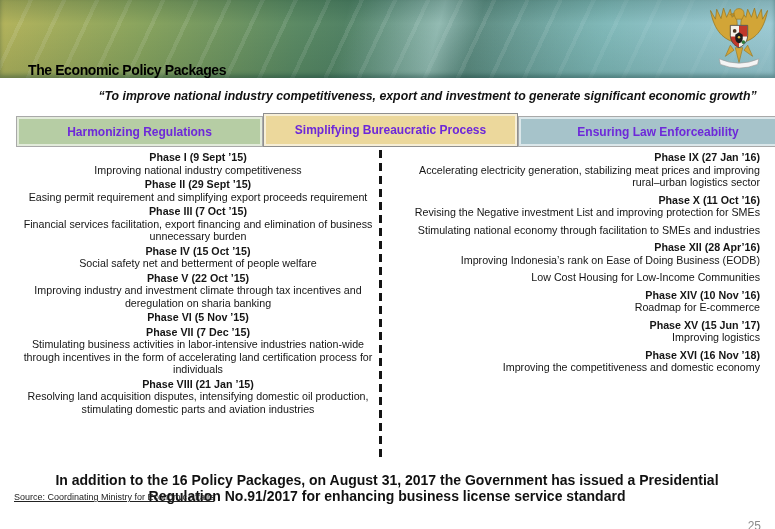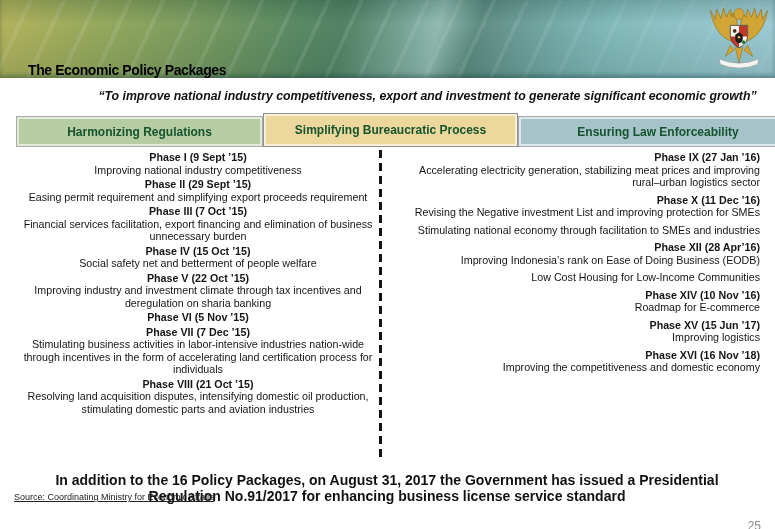--- a/index.html
+++ b/index.html
@@ -25,21 +25,21 @@
   
   .quote{
     position:absolute;top:89px;left:0;width:775px;text-align:center;
     font-size:12.3px;font-weight:bold;font-style:italic;color:#111;padding-left:40px;
   }
   
   .tabs{position:absolute;top:113px;left:16px;width:746px;height:38px;}
   .tab{
     position:absolute;box-sizing:border-box;display:flex;align-items:center;justify-content:center;
     border:1px solid #a9a9a9;box-shadow:inset 0 0 0 2px rgba(255,255,255,0.6);
-    font-size:12px;font-weight:bold;color:#14532d;text-align:center;
+    font-size:12px;font-weight:bold;color:#6d28d9;text-align:center;
   }
   .tab-left{left:0;top:3px;width:247px;height:31px;}
   .tab-mid{left:247px;top:0;width:255px;height:34px;border-color:#8f8f8f;}
   .tab-right{left:502px;top:3px;width:280px;height:31px;}
   
   .divider{
     position:absolute;top:150px;left:379px;width:3px;height:310px;
     background:repeating-linear-gradient(to bottom, #141414 0px, #141414 8px, rgba(0,0,0,0) 8px, rgba(0,0,0,0) 13px);
   }
   .col{position:absolute;top:151px;font-size:10.7px;line-height:12.5px;color:#151515;}
@@ -142,34 +142,34 @@
       <div class="phase">
         <div class="phase-title">Phase VI (5 Nov ’15)</div>
       </div>
 
       <div class="phase">
         <div class="phase-title">Phase VII (7 Dec ’15)</div>
         <div class="phase-desc">Stimulating business activities in labor-intensive industries nation-wide through incentives in the form of accelerating land certification process for individuals</div>
       </div>
 
       <div class="phase">
-        <div class="phase-title">Phase VIII (21 Oct ’15)</div>
+        <div class="phase-title">Phase VIII (21 Jan ’15)</div>
         <div class="phase-desc">Resolving land acquisition disputes, intensifying domestic oil production, stimulating domestic parts and aviation industries</div>
       </div>
     </div>
 
   <div class="col col-right">
 
       <div class="phase">
         <div class="phase-title">Phase IX (27 Jan ’16)</div>
         <div class="phase-desc">Accelerating electricity generation, stabilizing meat prices and improving rural–urban logistics sector</div>
       </div>
 
       <div class="phase">
-        <div class="phase-title">Phase X (11 Dec ’16)</div>
+        <div class="phase-title">Phase X (11 Oct ’16)</div>
         <div class="phase-desc">Revising the Negative investment List and improving protection for SMEs</div>
       </div>
 
       <div class="phase">
         <div class="phase-desc">Stimulating national economy through facilitation to SMEs and industries</div>
       </div>
 
       <div class="phase">
         <div class="phase-title">Phase XII (28 Apr’16)</div>
         <div class="phase-desc">Improving Indonesia’s rank on Ease of Doing Business (EODB)</div>

